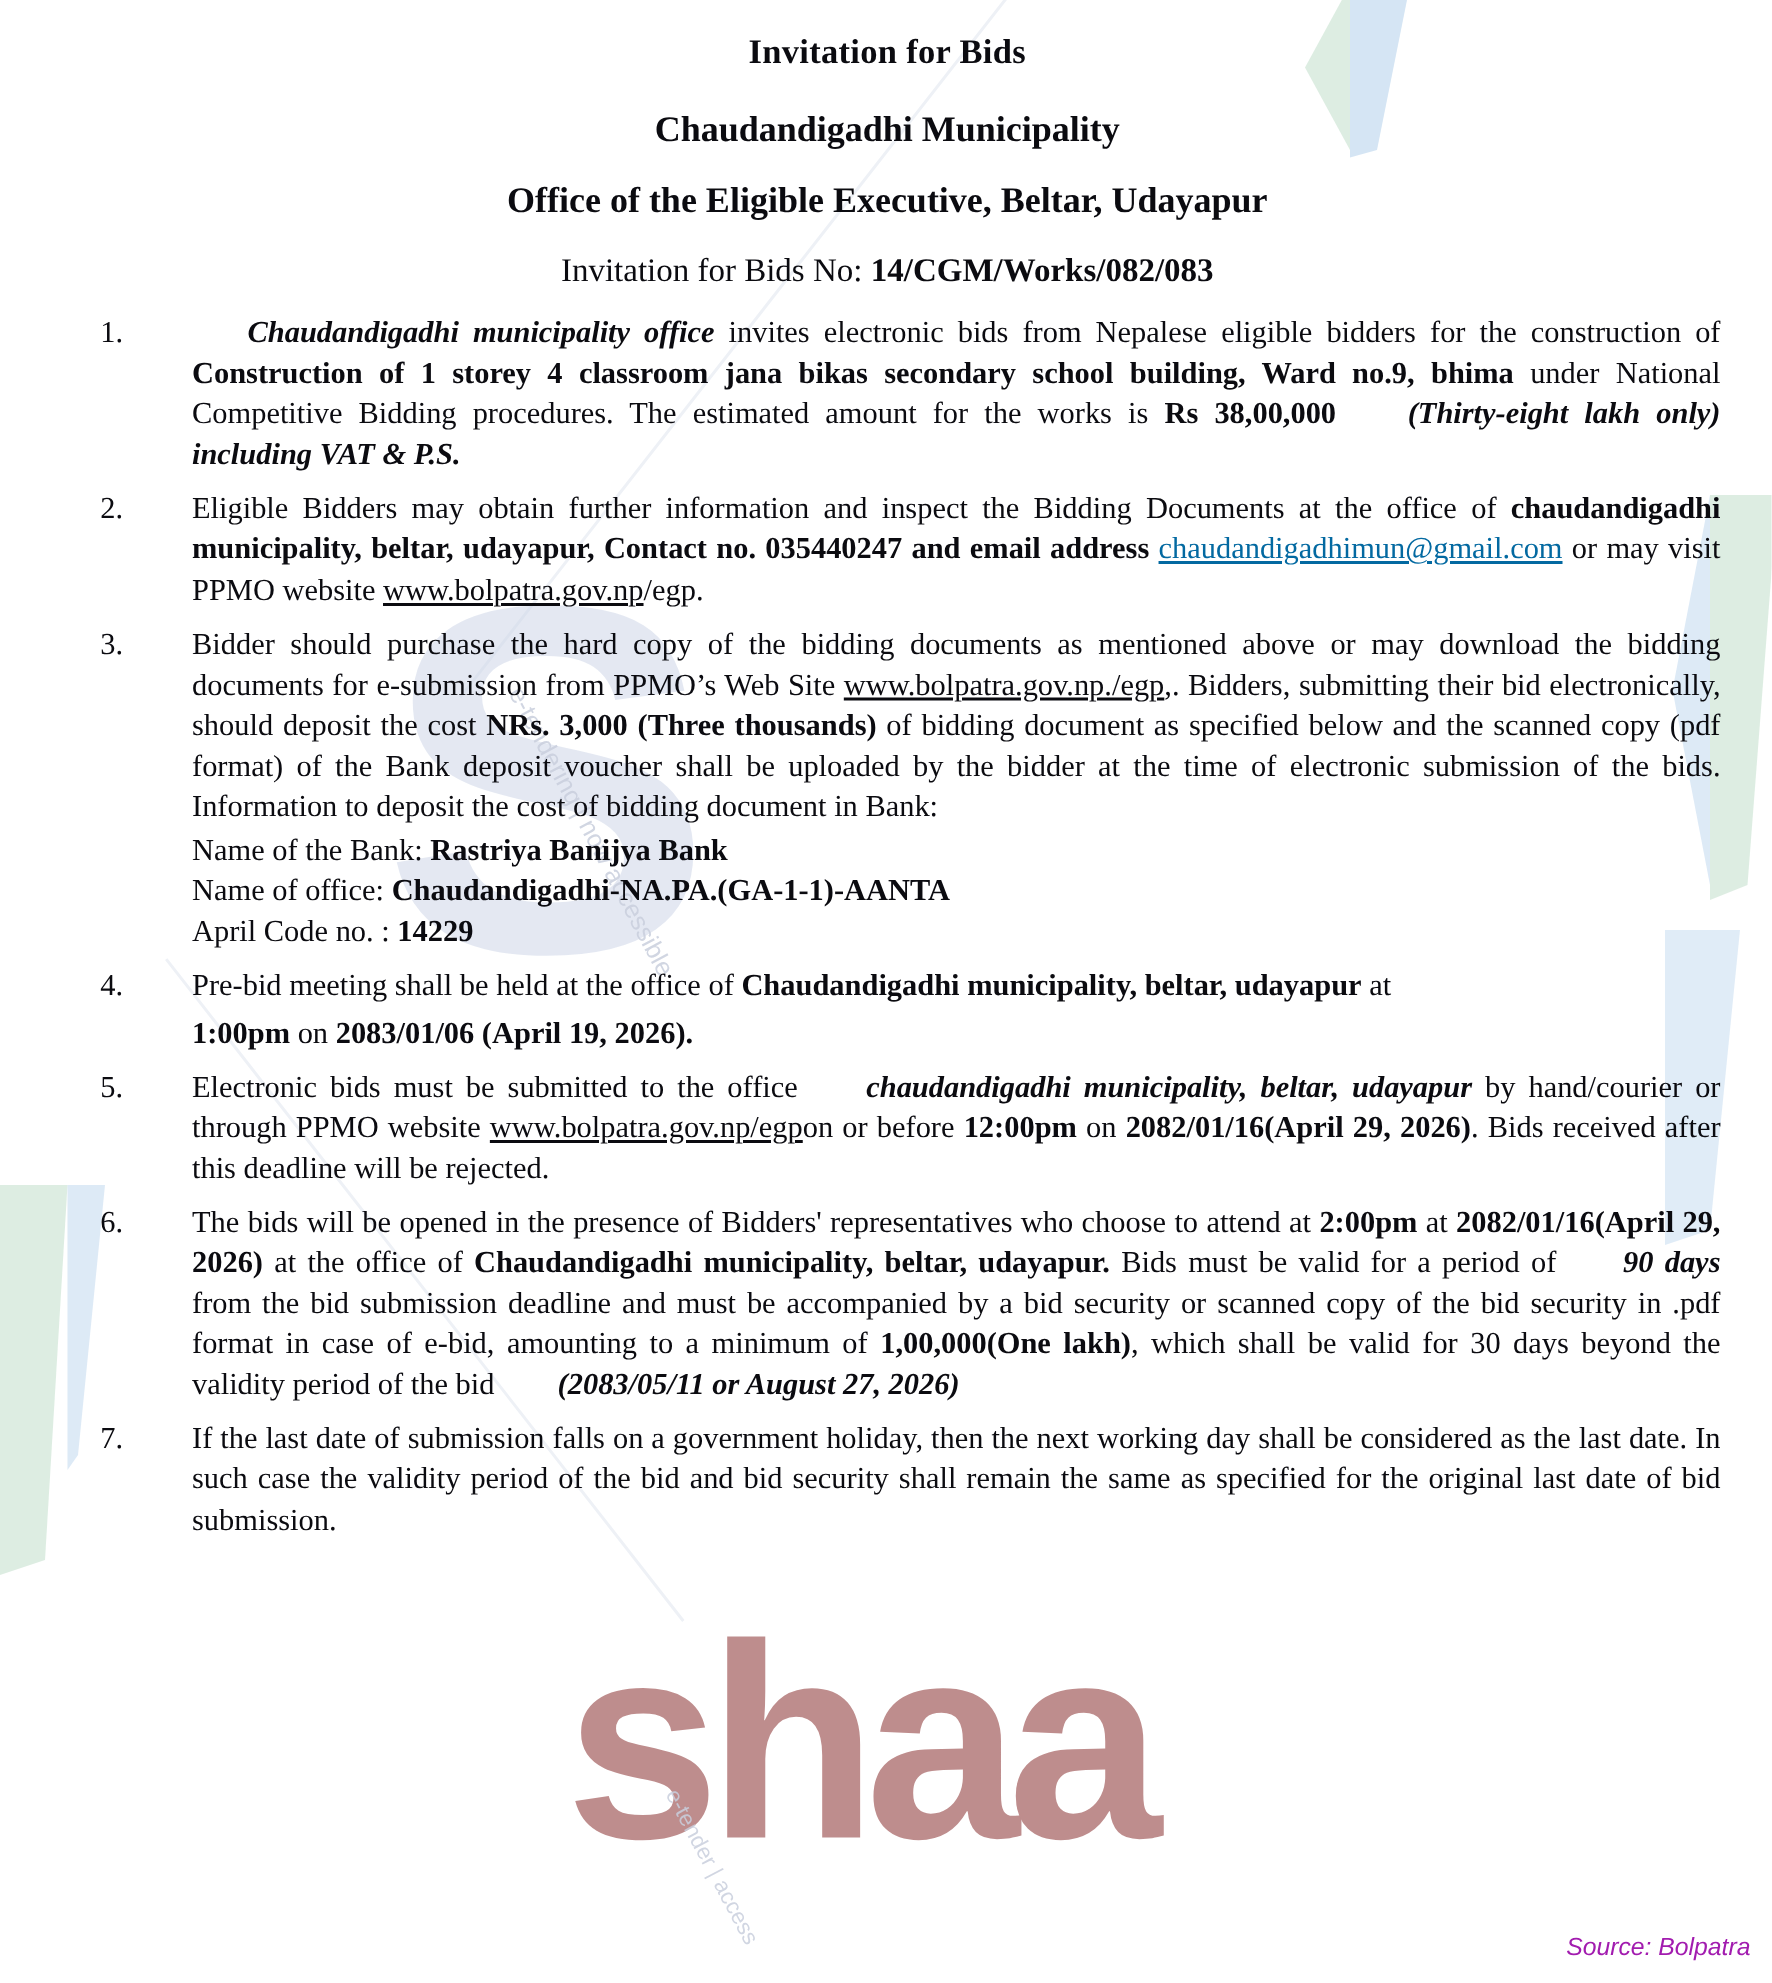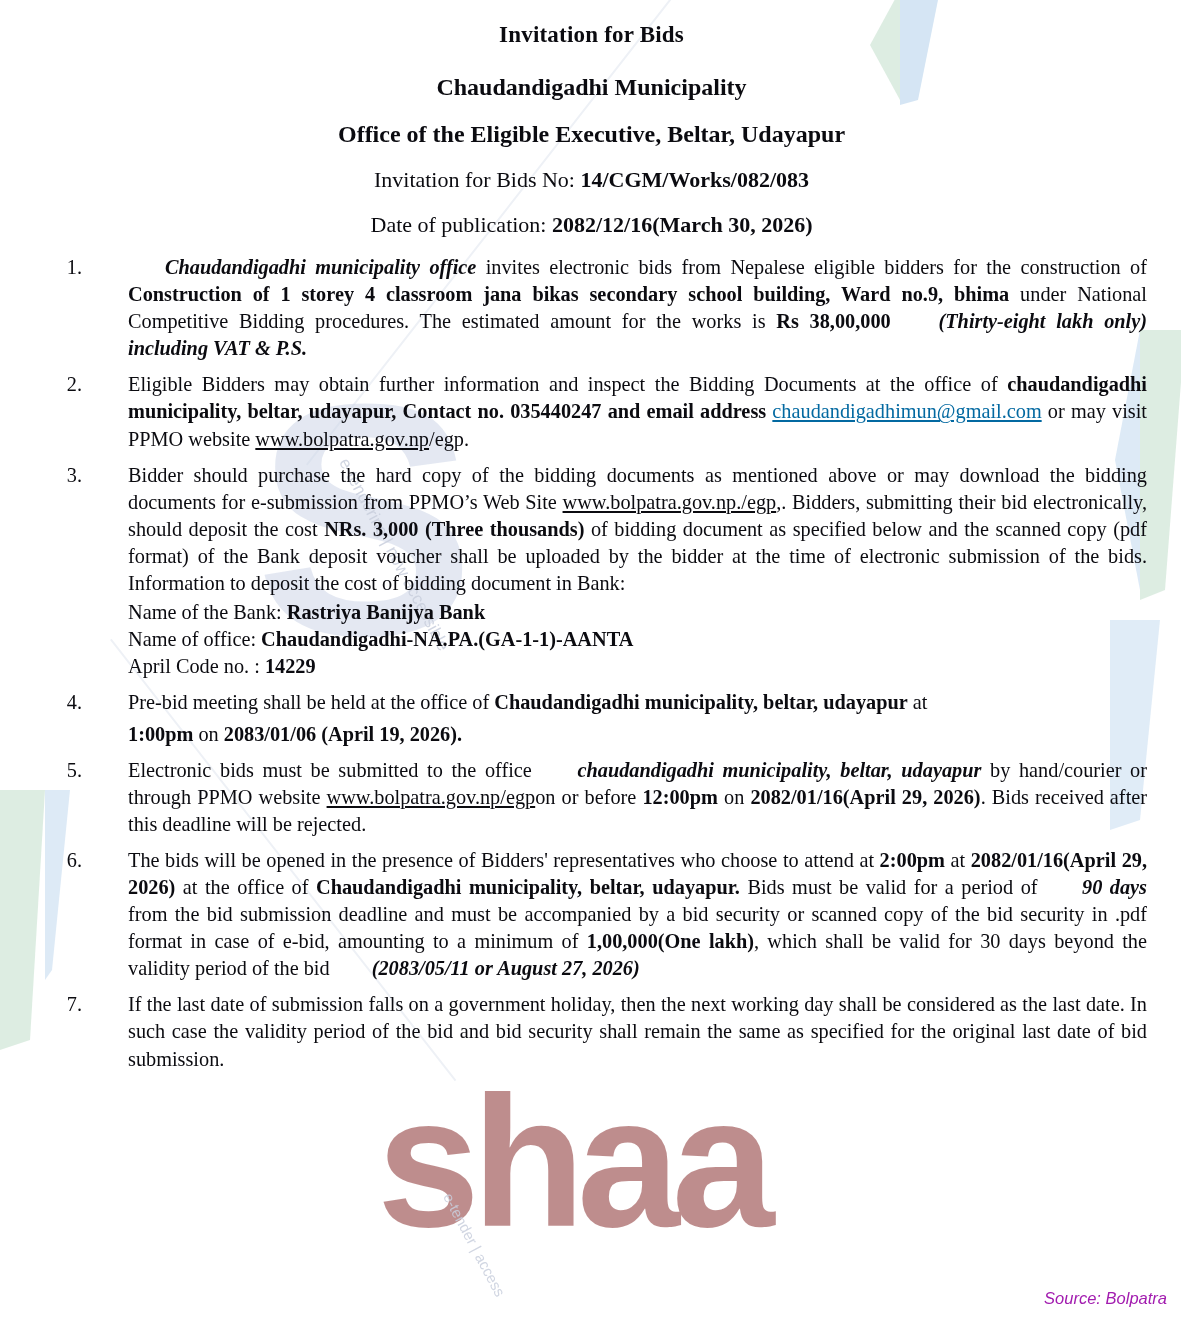--- a/index.html
+++ b/index.html
@@ -197,23 +197,20 @@
 
   <div class="title">Invitation for Bids</div>
 
   <div class="hdr-line">Chaudandigadhi Municipality</div>
   <div class="hdr-line l2">Office of the Eligible Executive, Beltar, Udayapur</div>
 
   <div class="hdr-plain">
     <span>Invitation for Bids No: </span><b>14/CGM/Works/082/083</b>
   </div>
 
-  <div class="hdr-plain">
-    <span>Date of publication: </span><b>2082/12/16(March 30, 2026)</b>
-  </div>
 
   <ol class="items">
 
     <li>
       <span class="num">1.</span>
       <p><span class="bi">Chaudandigadhi municipality office</span><span> invites electronic bids from Nepalese eligible bidders for the construction of </span><b>Construction of 1 storey 4 classroom jana bikas secondary school building, Ward no.9, bhima</b><span> under National Competitive Bidding procedures. The estimated amount for the works is </span><b>Rs 38,00,000</b><span class="bi">  (Thirty-eight lakh only) including VAT &amp; P.S.</span></p>
     </li>
 
     <li>
       <span class="num">2.</span>

